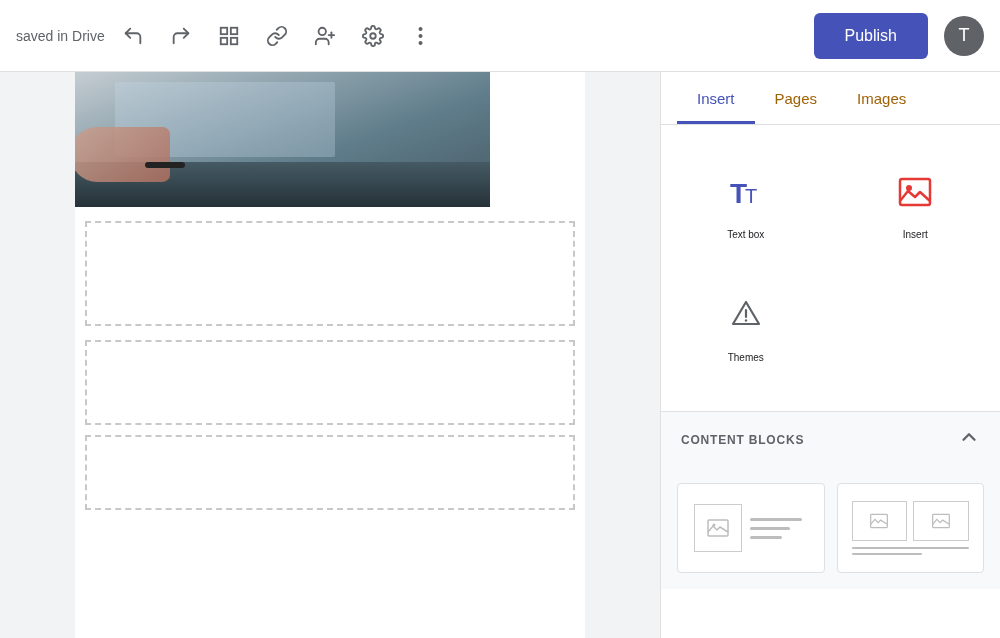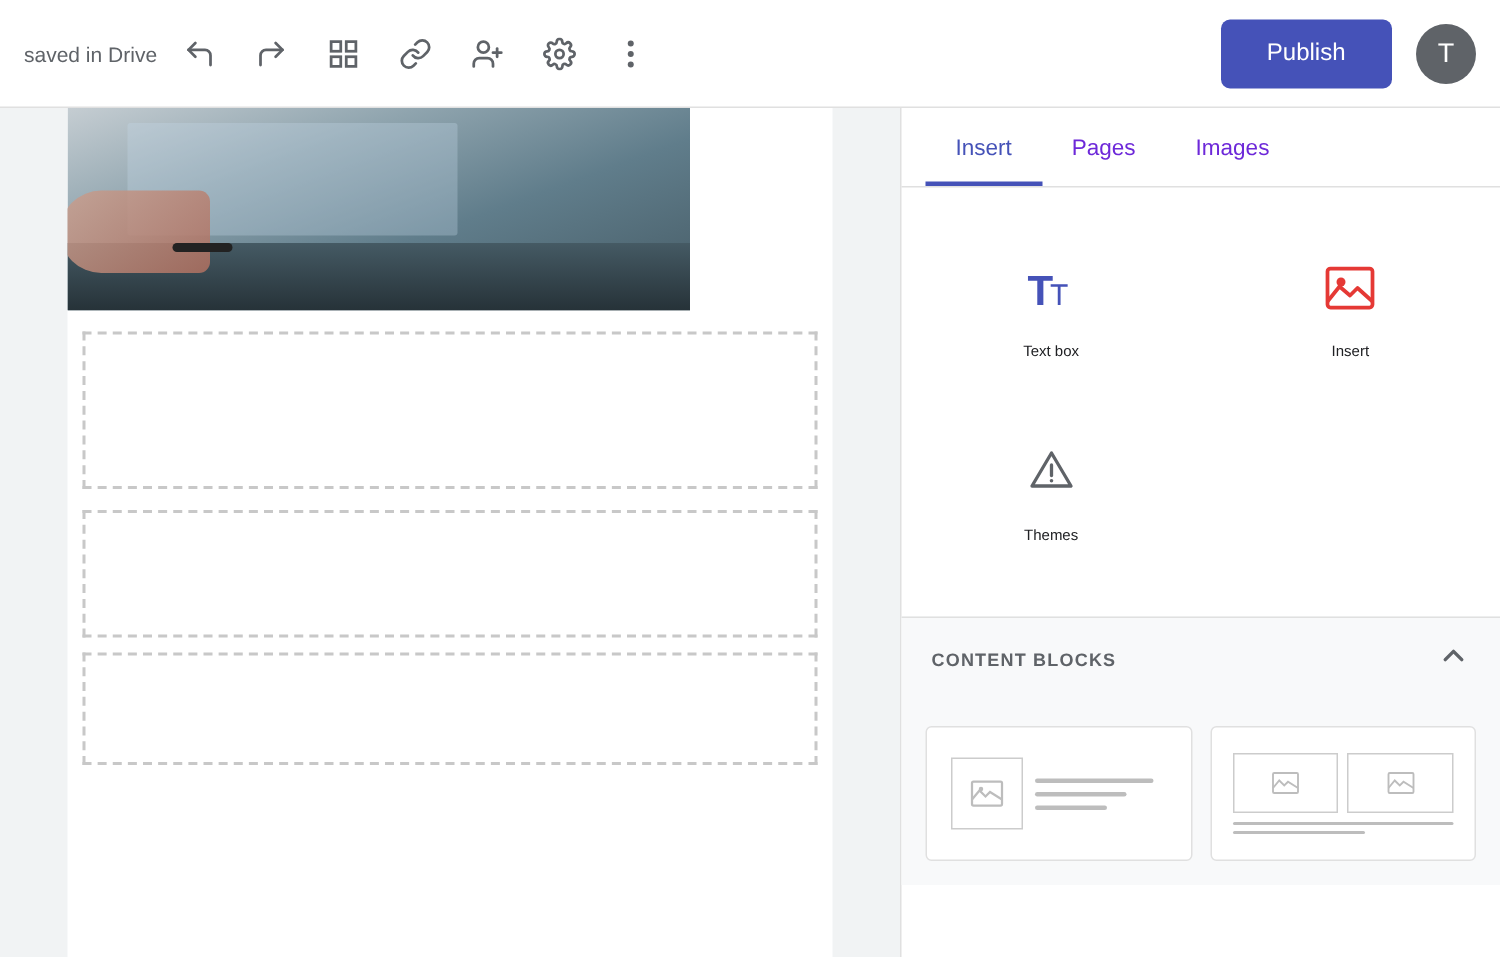--- a/index.html
+++ b/index.html
@@ -79,35 +79,35 @@
     .page-container {
       background: #fff;
       width: 510px;
       min-height: 566px;
       position: relative;
       margin: 0 auto;
     }
 
     
     .right-panel {
-      width: 400px;
+      width: 340px;
       background: #fff;
       border-left: 1px solid #e0e0e0;
       display: flex;
       flex-direction: column;
     }
     .panel-tabs {
       display: flex;
       border-bottom: 1px solid #e0e0e0;
       padding: 0 16px;
     }
     .panel-tab {
       padding: 18px 20px 14px;
       font-size: 15px;
-      color: #6d28d9;
+      color: #a16207;
       cursor: pointer;
       border-bottom: 3px solid transparent;
       font-weight: 500;
     }
     .panel-tab.active {
       color: #4552b8;
       border-bottom: 3px solid #4552b8;
     }
 
     

